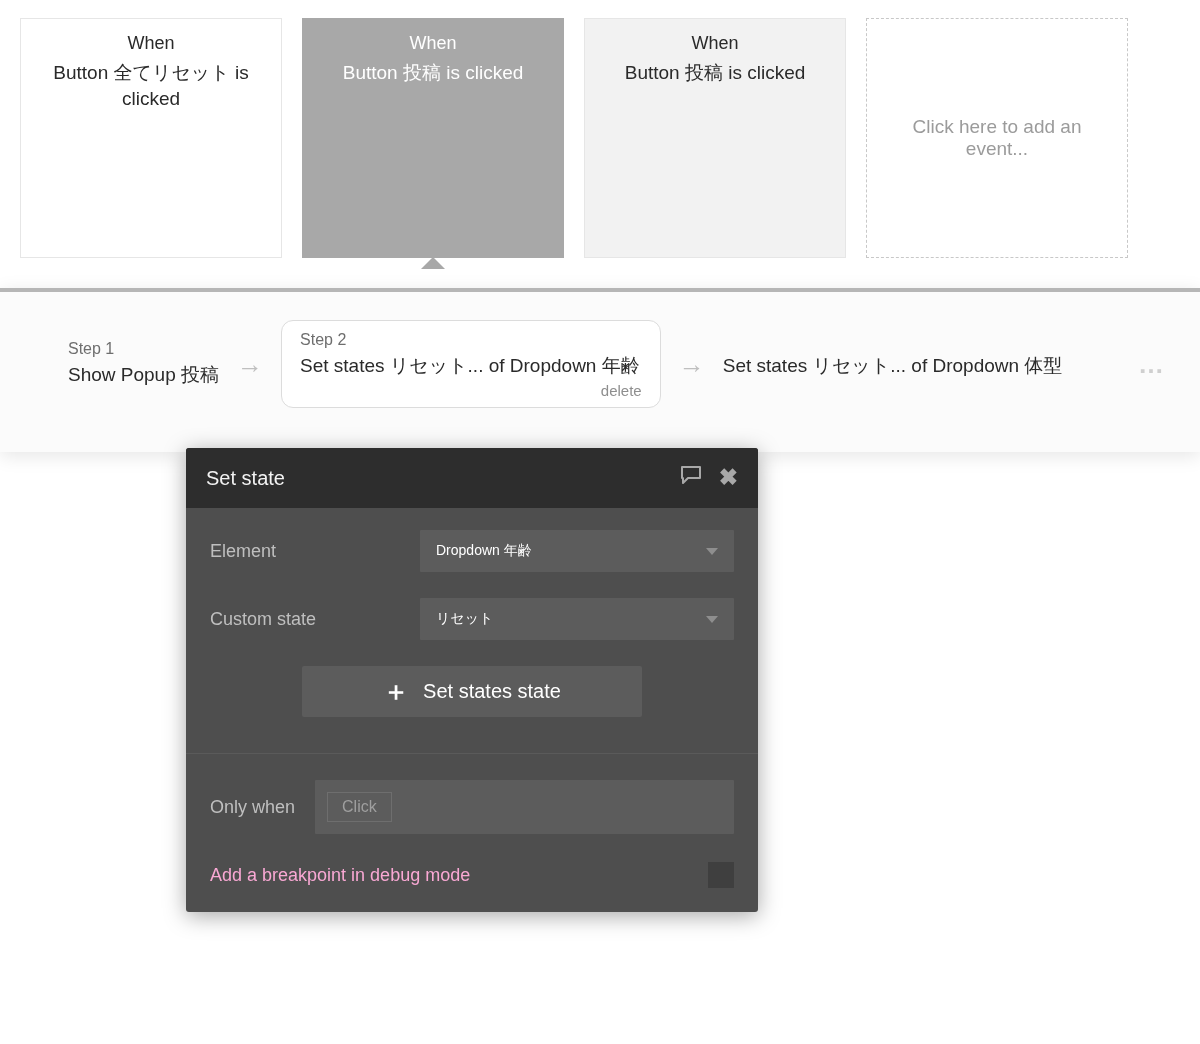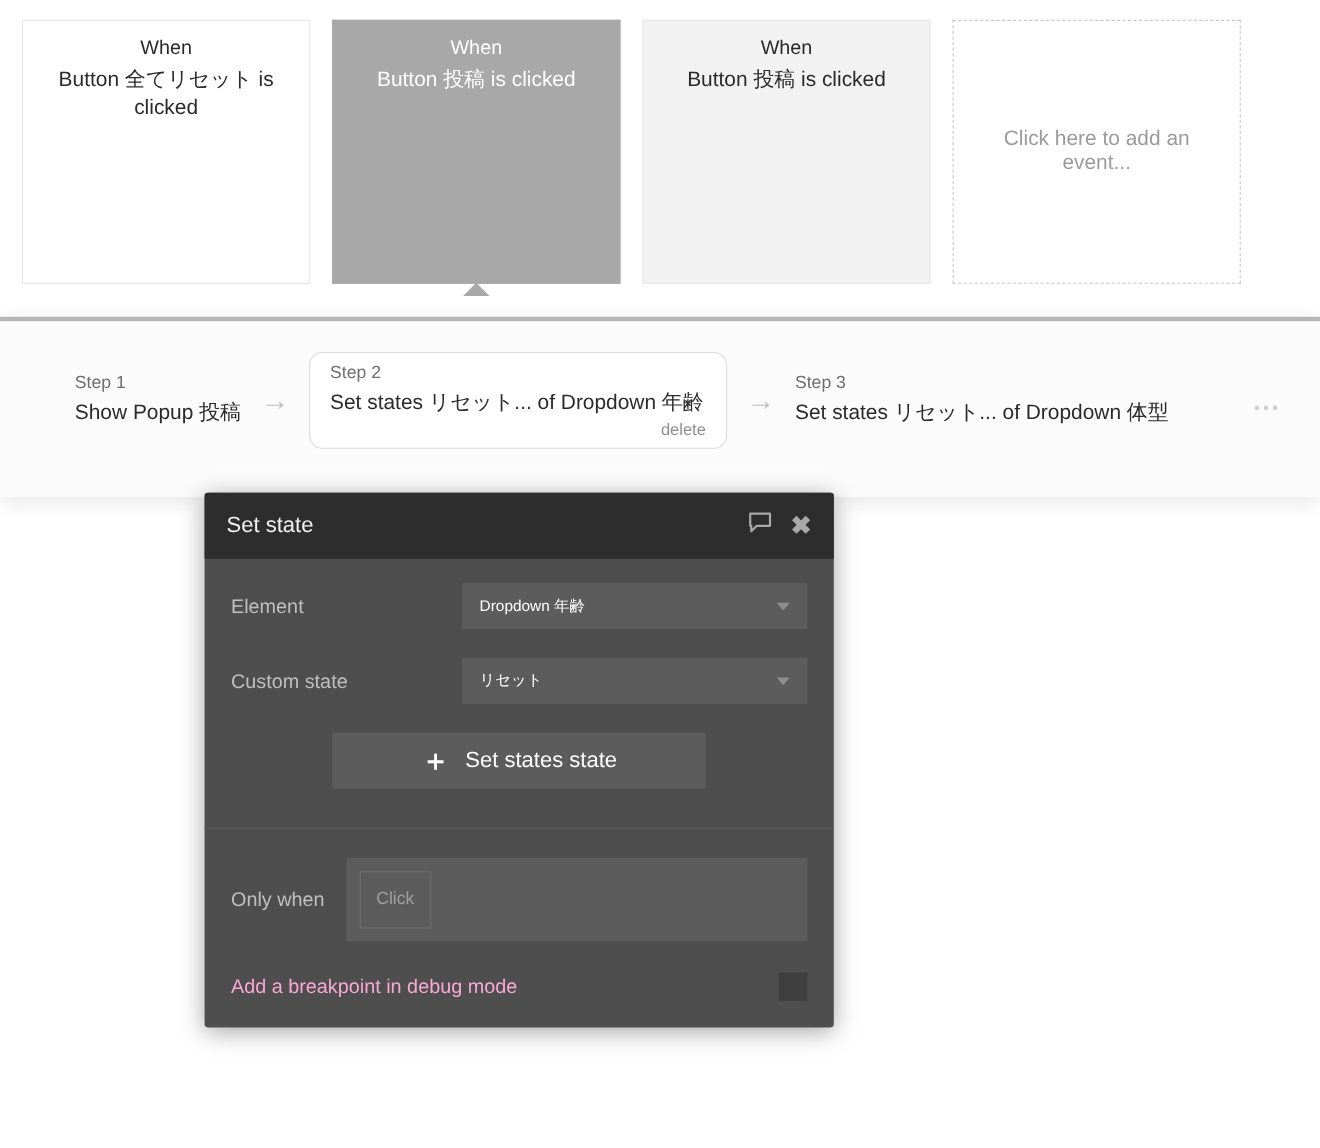--- a/index.html
+++ b/index.html
@@ -174,21 +174,21 @@
     padding: 12px 12px;
     border-radius: 1px;
     display: flex;
     align-items: center;
     cursor: text;
   }
   .only-input .chip {
     border: 1px solid #6e6e6e;
     color: #9f9f9f;
     font-size: 16px;
-    padding: 16px 14px;
+    padding: 5px 14px;
     border-radius: 0;
   }
   .bp-row {
     display: flex;
     align-items: center;
     justify-content: space-between;
     color: #f9a8d4;
     font-size: 18px;
   }
   .bp-check {
@@ -229,21 +229,20 @@
 
   <div class="step boxed">
     <div class="step-label">Step 2</div>
     <div class="step-text">Set states リセット... of Dropdown 年齢</div>
     <div class="delete">delete</div>
   </div>
 
   <div class="arrow">→</div>
 
   <div class="step">
-    <div class="step-label">Step 3</div>
     <div class="step-text">Set states リセット... of Dropdown 体型</div>
   </div>
 
   <div class="arrow" style="margin-left:auto; color:#cfcfcf;">…</div>
 </div>
 
 <div class="panel">
   <div class="panel-header">
     <span>Set state</span>
     <div class="icons">

